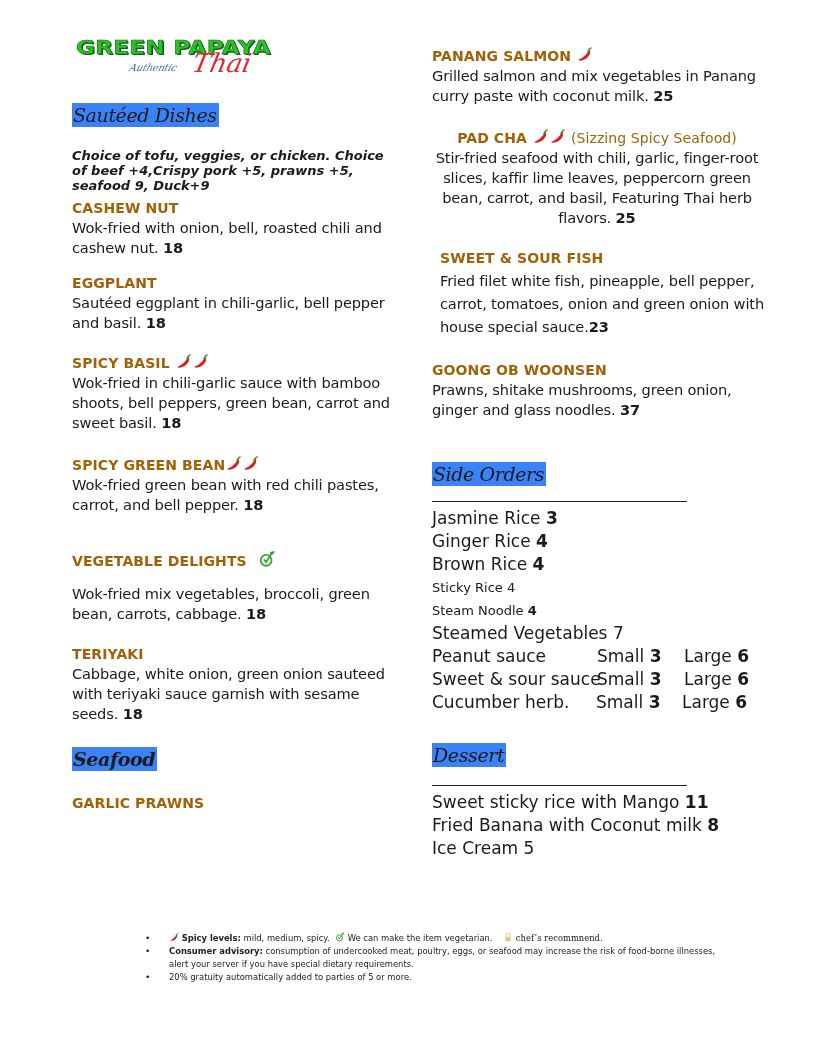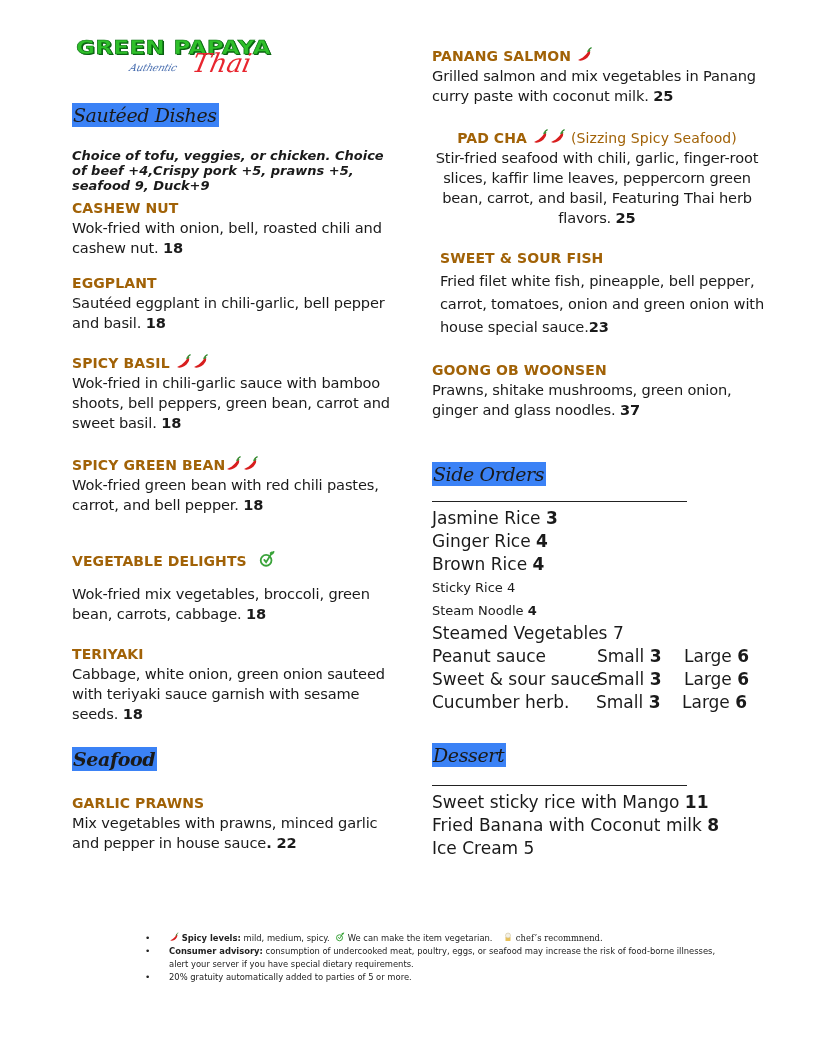--- a/index.html
+++ b/index.html
@@ -158,21 +158,20 @@
 
 <div class="item" style="left:72px; top:644px;">
   <div class="item-name">TERIYAKI</div>
   <div class="item-desc"><span>Cabbage, white onion, green onion sauteed with teriyaki sauce garnish with sesame seeds.</span> <span class="price">18</span></div>
 </div>
 
 <div class="section-head" style="left:72px; top:747px;font-weight:bold;">Seafood</div>
 
 <div class="item" style="left:72px; top:793px;">
   <div class="item-name">GARLIC PRAWNS</div>
-  <div class="item-desc"><span>Mix vegetables with prawns, minced garlic and pepper in house sauce</span><span class="price">. 22</span></div>
 </div>
 
 <div class="item" style="left:432px; top:46px;">
   <div class="item-name"><span>PANANG SALMON</span> <svg class="chili">
         <use href="#chili-sym"></use>
       </svg></div>
   <div class="item-desc"><span>Grilled salmon and mix vegetables in Panang curry paste with coconut milk.</span> <span class="price">25</span></div>
 </div>
 
 <div class="item" style="left:432px; top:128px;text-align:center;">

